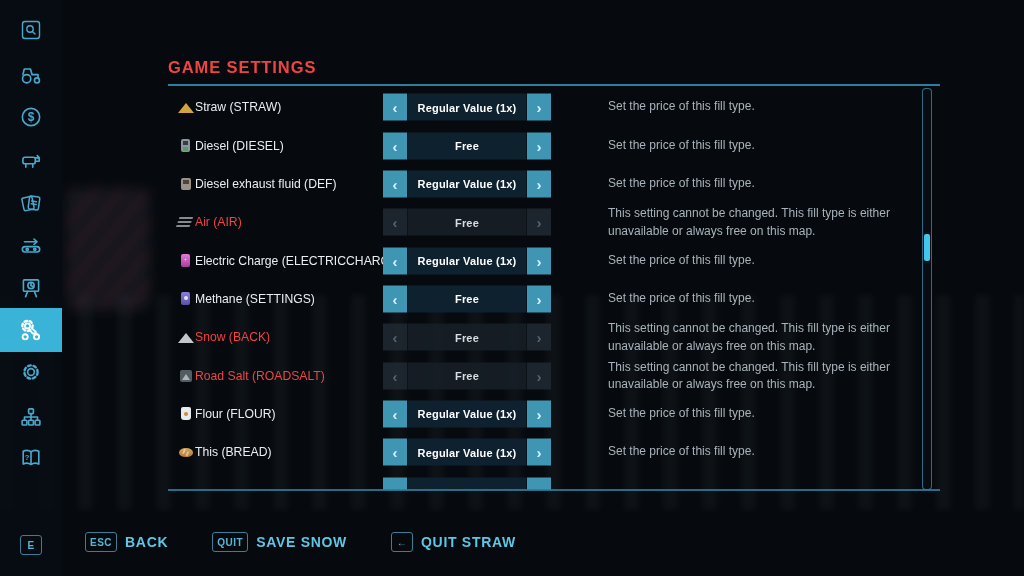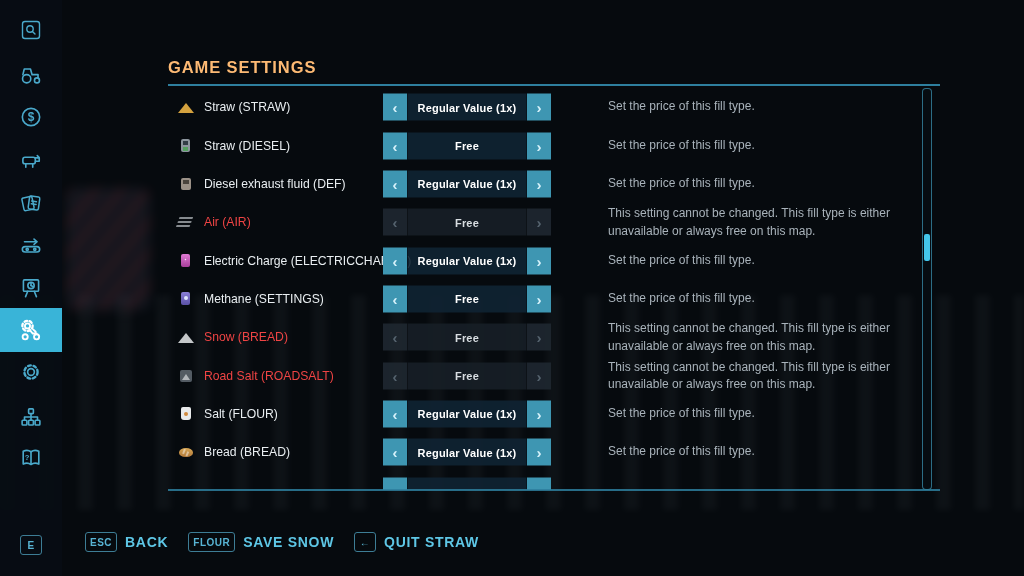--- a/index.html
+++ b/index.html
@@ -20,26 +20,26 @@
     filter:blur(6px);}
   .bg-tint{position:absolute;inset:0;background:rgba(12,19,26,0.52);}
   
   .sidebar{position:absolute;left:0;top:0;width:62px;height:576px;background:rgba(8,13,19,0.93);}
   .side-item{position:absolute;left:0;width:62px;height:44px;display:flex;align-items:center;justify-content:center;color:#4aa9cb;cursor:pointer;}
   .side-item.active{background:#39b4d8;color:#ffffff;}
   .side-item svg{display:block;}
   .key-badge{min-width:12px;height:14px;padding:2px 4px;border:1.5px solid #3d7d95;border-radius:3px;
     color:#58b4d4;font-size:10px;font-weight:bold;display:flex;align-items:center;justify-content:center;letter-spacing:.5px;}
   
-  .page-title{position:absolute;left:168px;top:58px;font-size:16.5px;font-weight:600;letter-spacing:.9px;color:#fdba74;}
+  .page-title{position:absolute;left:168px;top:58px;font-size:16.5px;font-weight:600;letter-spacing:.9px;color:#ef4444;}
   .title-underline{position:absolute;left:168px;top:84px;width:772px;height:2px;background:#2e7f9e;}
   
   .rows{position:absolute;left:168px;top:88px;width:772px;height:402px;overflow:hidden;}
   .row{position:relative;height:38.35px;display:flex;align-items:center;}
-  .row .label{margin-left:9px;font-size:12.2px;color:#e9eef1;}
+  .row .label{font-size:12.2px;color:#e9eef1;}
   .row.disabled .label{color:#ef4444;}
   .selector{position:absolute;left:215px;top:50%;transform:translateY(-50%);width:168px;height:27px;display:flex;}
   .sel-btn{width:24px;flex:none;background:#3e96b2;color:#d6f1fa;display:flex;align-items:center;justify-content:center;
     font-size:15px;font-weight:bold;line-height:1;cursor:pointer;}
   .sel-val{flex:1;background:rgba(15,35,51,0.90);color:#ffffff;display:flex;align-items:center;justify-content:center;
     font-size:11px;font-weight:bold;letter-spacing:.2px;border-left:1px solid rgba(0,0,0,0.35);border-right:1px solid rgba(0,0,0,0.35);}
   .row.disabled .sel-btn{background:rgba(30,39,48,0.92);color:#55636e;}
   .row.disabled .sel-val{background:rgba(23,30,38,0.92);color:#d8dde1;}
   .desc{position:absolute;left:440px;top:50%;transform:translateY(-50%);width:300px;
     font-size:12px;line-height:1.45;color:#a9b3bb;}
@@ -65,21 +65,21 @@
     clip-path:polygon(100% 0,20% 55%,60% 55%,0 100%,80% 45%,40% 45%);}
   .fi-methane::before{left:4px;top:2px;width:9px;height:13px;background:linear-gradient(180deg,#8a7fd8,#5a51a5);border-radius:2px;}
   .fi-methane::after{left:7px;top:6px;width:4px;height:4px;border-radius:50%;background:#dfe5ff;}
   .fi-road-salt::before{left:3px;top:3px;width:12px;height:12px;background:#5c6c7c;border-radius:2px;}
   .fi-road-salt::after{left:5px;bottom:5px;border-left:4px solid transparent;border-right:4px solid transparent;border-bottom:6px solid #cdd6de;}
   .fi-flour::before{left:4px;top:2px;width:10px;height:13px;background:#e8eaeb;border-radius:2px 2px 3px 3px;}
   .fi-flour::after{left:7px;top:7px;width:4px;height:4px;border-radius:50%;background:#d08a3e;}
   .fi-bread::before{left:2px;top:5px;width:14px;height:9px;background:linear-gradient(180deg,#d9a855,#b1793a);border-radius:50% 50% 45% 45%;}
   .fi-bread::after{left:6px;top:6px;width:2px;height:5px;background:rgba(255,255,255,0.45);transform:rotate(22deg);box-shadow:4px 1px 0 rgba(255,255,255,0.45);}
   
-  .footer{position:absolute;left:85px;top:532px;display:flex;align-items:center;gap:20px;}
+  .footer{position:absolute;left:85px;top:532px;display:flex;align-items:center;gap:44px;}
   .hint{display:flex;align-items:center;gap:8px;cursor:pointer;}
   .hint .label{color:#5ec7e6;font-size:14px;font-weight:bold;letter-spacing:.7px;}
 </style>
 </head>
 <body>
 
 <div class="screen">
 
   <div class="bg-base"></div>
   <div class="bg-trees"></div>
@@ -191,21 +191,21 @@
       <div class="selector">
         <div class="sel-btn">‹</div>
         <div class="sel-val">Regular Value (1x)</div>
         <div class="sel-btn">›</div>
       </div>
       <div class="desc">Set the price of this fill type.</div>
     </div>
 
     <div class="row">
       <span class="fi fi-diesel"></span>
-      <span class="label">Straw (DIESEL)</span>
+      <span class="label">Diesel (DIESEL)</span>
       <div class="selector">
         <div class="sel-btn">‹</div>
         <div class="sel-val">Free</div>
         <div class="sel-btn">›</div>
       </div>
       <div class="desc">Set the price of this fill type.</div>
     </div>
 
     <div class="row">
       <span class="fi fi-def"></span>
@@ -246,21 +246,21 @@
       <div class="selector">
         <div class="sel-btn">‹</div>
         <div class="sel-val">Free</div>
         <div class="sel-btn">›</div>
       </div>
       <div class="desc">Set the price of this fill type.</div>
     </div>
 
     <div class="row disabled">
       <span class="fi fi-snow"></span>
-      <span class="label">Snow (BREAD)</span>
+      <span class="label">Snow (BACK)</span>
       <div class="selector">
         <div class="sel-btn">‹</div>
         <div class="sel-val">Free</div>
         <div class="sel-btn">›</div>
       </div>
       <div class="desc">This setting cannot be changed. This fill type is either unavailable or always free on this map.</div>
     </div>
 
     <div class="row disabled">
       <span class="fi fi-road-salt"></span>
@@ -268,32 +268,32 @@
       <div class="selector">
         <div class="sel-btn">‹</div>
         <div class="sel-val">Free</div>
         <div class="sel-btn">›</div>
       </div>
       <div class="desc">This setting cannot be changed. This fill type is either unavailable or always free on this map.</div>
     </div>
 
     <div class="row">
       <span class="fi fi-flour"></span>
-      <span class="label">Salt (FLOUR)</span>
+      <span class="label">Flour (FLOUR)</span>
       <div class="selector">
         <div class="sel-btn">‹</div>
         <div class="sel-val">Regular Value (1x)</div>
         <div class="sel-btn">›</div>
       </div>
       <div class="desc">Set the price of this fill type.</div>
     </div>
 
     <div class="row">
       <span class="fi fi-bread"></span>
-      <span class="label">Bread (BREAD)</span>
+      <span class="label">This (BREAD)</span>
       <div class="selector">
         <div class="sel-btn">‹</div>
         <div class="sel-val">Regular Value (1x)</div>
         <div class="sel-btn">›</div>
       </div>
       <div class="desc">Set the price of this fill type.</div>
     </div>
 
     <div class="row">
       <span class="fi"></span>
@@ -313,21 +313,21 @@
   <div class="scrollbar">
     <div class="scroll-thumb"></div>
   </div>
 
   <div class="footer">
     <div class="hint">
       <span class="key-badge">ESC</span>
       <span class="label">BACK</span>
     </div>
     <div class="hint">
-      <span class="key-badge">FLOUR</span>
+      <span class="key-badge">QUIT</span>
       <span class="label">SAVE SNOW</span>
     </div>
     <div class="hint">
       <span class="key-badge">←</span>
       <span class="label">QUIT STRAW</span>
     </div>
   </div>
 </div>
 
 </body></html>

